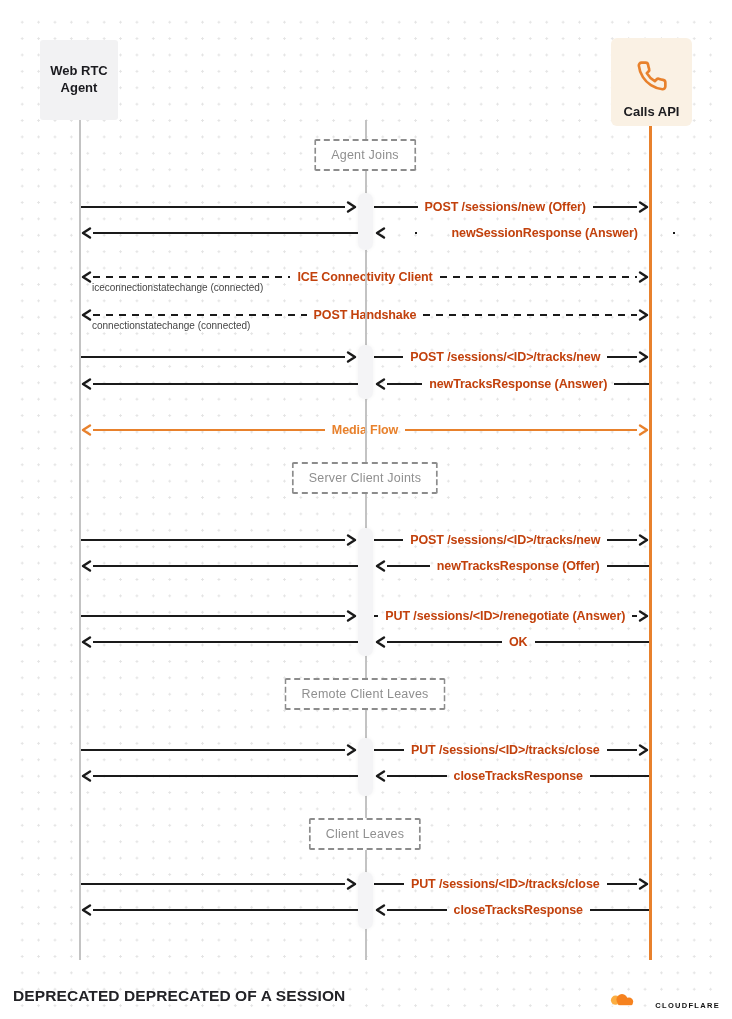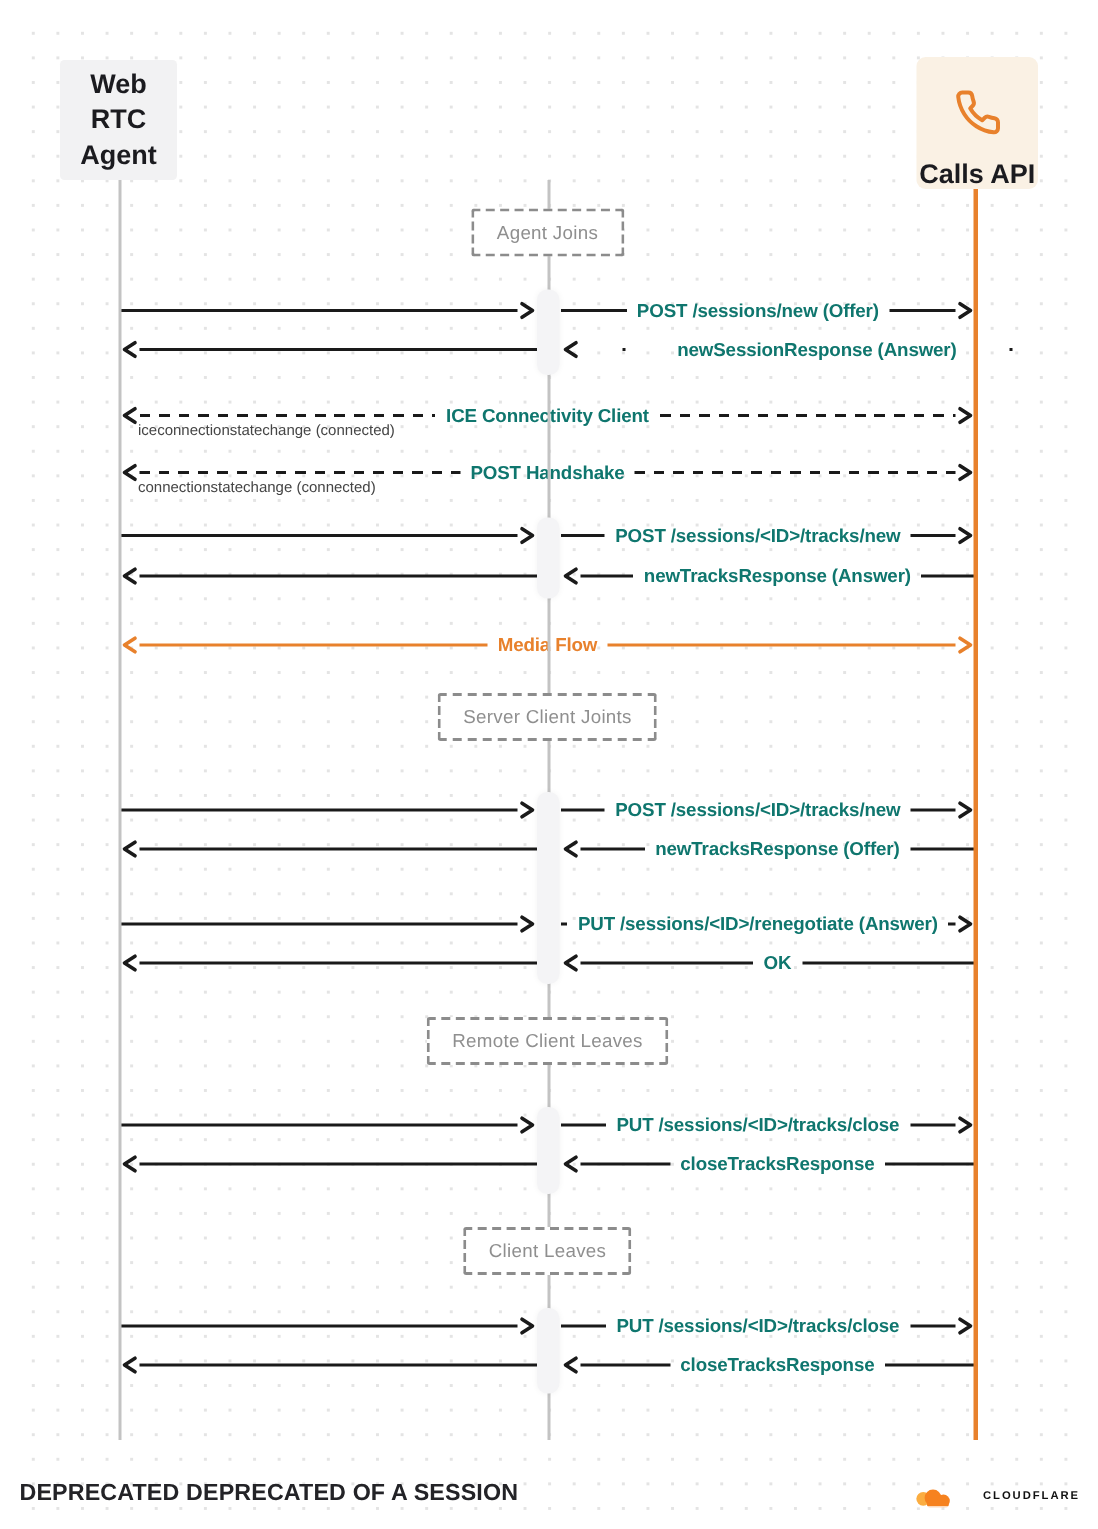--- a/index.html
+++ b/index.html
@@ -15,54 +15,54 @@
   }
   .lifeline { position:absolute; width:2px; background:#c3c3c3; z-index:1; }
   .lifeline.orange { width:3px; background:#e8812c; }
   .actbar {
     position:absolute; left:358px; width:15px; background:#f4f4f6;
     border-radius:7px; z-index:2; box-shadow:0 0 4px rgba(0,0,0,0.05);
   }
   .actor {
     position:absolute; z-index:5; display:flex; flex-direction:column;
     align-items:center; justify-content:center; text-align:center;
-    font-weight:700; font-size:18px; line-height:1.3; color:#1b1b1f;
+    font-weight:700; font-size:13px; line-height:1.3; color:#1b1b1f;
     background:#f2f2f3; border-radius:3px; white-space:pre-line;
   }
   .actor.calls { background:#faf1e4; border-radius:6px; }
   .actor.calls .phone-wrap { margin-bottom:7px; }
   .group-box {
     position:absolute; z-index:3; left:365px; transform:translateX(-50%);
     border:2px dashed #8c8c8c; background:#ffffff; color:#8f8f8f;
     font-size:12.5px; font-weight:500; letter-spacing:0.2px;
     padding:7px 15px; white-space:nowrap; border-radius:2px;
   }
   .seg { position:absolute; height:18px; display:flex; align-items:center; }
   .line { flex:1 1 auto; height:0; border-top:2.4px solid #1a1a1a; min-width:2px; }
   .line.dashedln {
     border-top:none; height:2.4px;
     background:repeating-linear-gradient(90deg,#1a1a1a 0 7px,transparent 7px 13px);
   }
   .line.mediailn { border-top:2.6px solid #e8812c; }
   .msg-label {
     flex:0 0 auto; padding:0 7px; font-weight:700; font-size:12.5px;
-    color:#0f766e; white-space:nowrap; letter-spacing:-0.1px;
+    color:#c2410c; white-space:nowrap; letter-spacing:-0.1px;
   }
   .msg-label.media { color:#e8812c; }
   .head { flex:0 0 auto; display:block; }
   .sublabel {
     position:absolute; z-index:4; font-size:10px; color:#454545; white-space:nowrap;
   }
   #footer-title {
     position:absolute; left:13px; top:987px; z-index:6;
     font-weight:700; font-size:15.5px; color:#232327; letter-spacing:0.1px;
   }
   #brand {
     position:absolute; right:12px; top:992px; z-index:6;
-    display:flex; align-items:flex-start; gap:19px;
+    display:flex; align-items:flex-end; gap:19px;
   }
   #brand .wordmark {
     font-weight:700; font-size:7.5px; letter-spacing:1.3px; color:#111;
   }
   #bottom-strip { position:absolute; left:0; right:0; bottom:0; height:7px; background:#fff; z-index:5; }
 </style>
 </head>
 <body>
 
 <div id="page">

